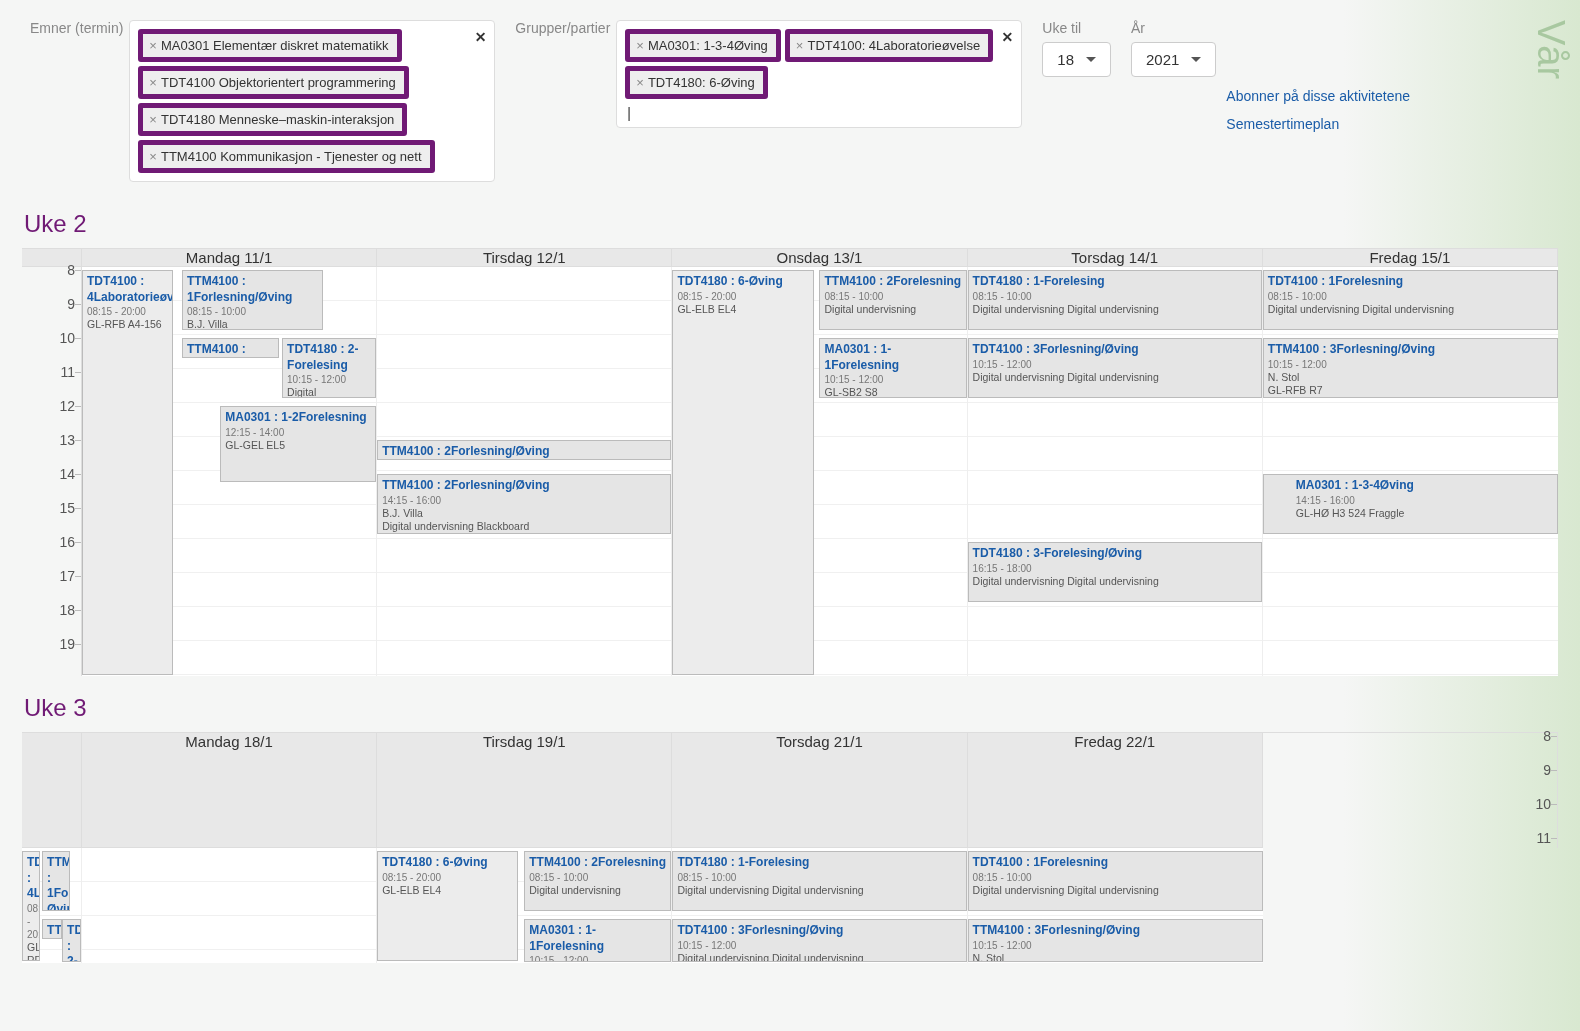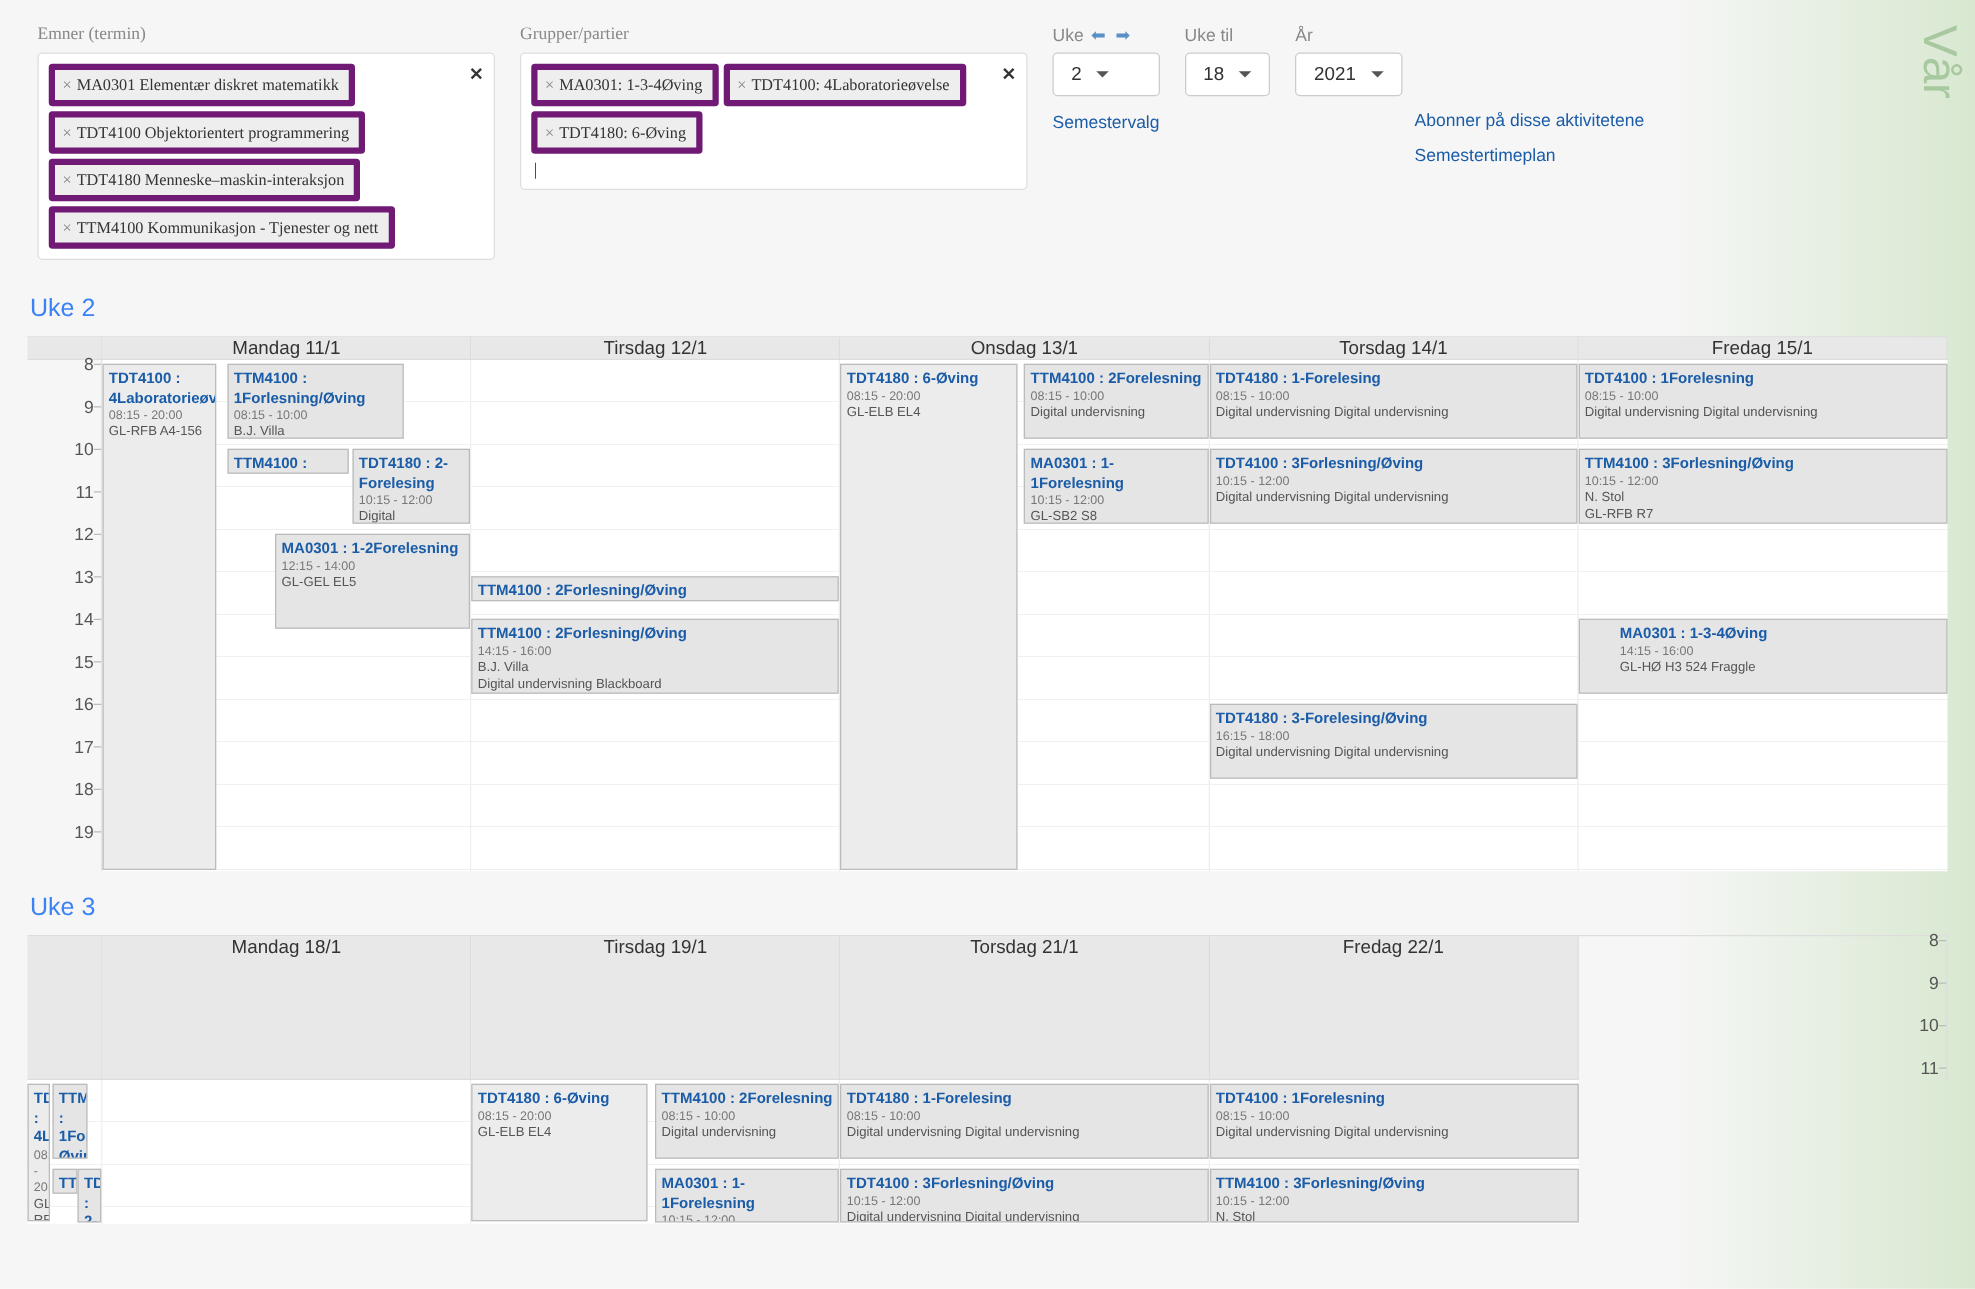--- a/index.html
+++ b/index.html
@@ -21,23 +21,22 @@
       font-weight: 300;
     }
     .controls-row {
       display: flex;
       gap: 20px;
       padding: 20px 30px 10px 30px;
       align-items: flex-start;
     }
     .filter-group {
       display: flex;
-      flex-direction: column;
+      flex-direction: row;
       gap: 6px;
-      font-family: Liberation Serif, serif;
     }
     .filter-label {
       color: #888;
       font-size: 14px;
     }
     .filter-box {
       background: #fff;
       border: 1px solid #ddd;
       border-radius: 4px;
       padding: 6px;
@@ -115,22 +114,22 @@
     .right-links {
       display: flex;
       flex-direction: column;
       gap: 6px;
       margin-top: 62px;
       margin-left: -10px;
     }
 
     .week-area { padding: 0 22px 20px 22px; }
     .week-title {
-      font-size: 20px;
-      color: #3b82f6;
+      font-size: 24px;
+      color: #701a75;
       margin: 18px 0 10px 2px;
       font-weight: normal;
     }
 
     .schedule {
       display: grid;
       grid-template-columns: 60px repeat(5, 1fr);
       border-top: 1px solid #ddd;
     }
     .day-header {
@@ -219,32 +218,20 @@
   <div class="filter-group">
     <div class="filter-label">Grupper/partier</div>
     <div class="filter-box grupper-box">
       <span class="clear-btn">✕</span>
       <div id="grupper-tags"><span class="tag"><span class="x">×</span>MA0301: 1-3-4Øving</span><span class="tag"><span class="x">×</span>TDT4100: 4Laboratorieøvelse</span><span class="tag"><span class="x">×</span>TDT4180: 6-Øving</span></div>
       <span class="cursor-bar">|</span>
     </div>
   </div>
 
   <div class="selectors">
-    <div class="select-col">
-      <div class="filter-label">
-        <span>Uke</span>
-        <span class="arrow-left">⬅</span>
-        <span class="arrow-right">➡</span>
-      </div>
-      <div class="select-box">
-        <span>2</span>
-        <span class="caret-down"></span>
-      </div>
-      <div class="link">Semestervalg</div>
-    </div>
 
     <div class="select-col">
       <div class="filter-label">Uke til</div>
       <div class="select-box">
         <span>18</span>
         <span class="caret-down"></span>
       </div>
     </div>
 
     <div class="select-col">

